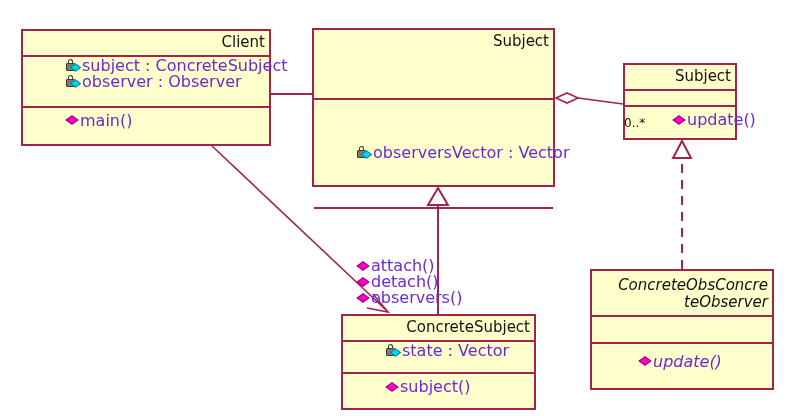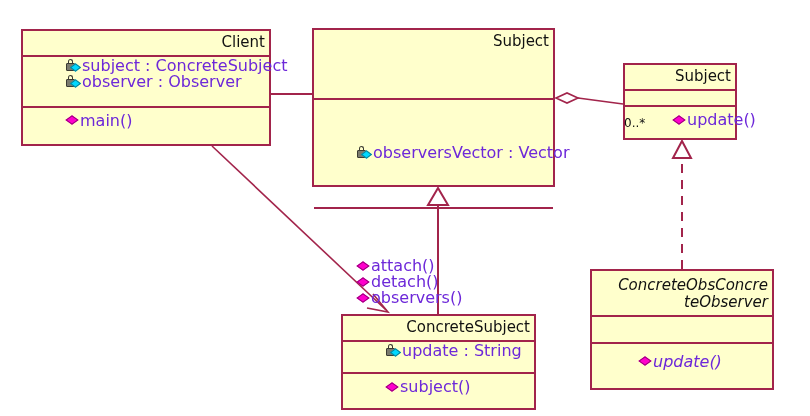--- a/index.html
+++ b/index.html
@@ -259,21 +259,21 @@
   <div class="uml-class" style="left:341px; top:314px; width:195px; height:96px;">
     <div class="cls-title">ConcreteSubject</div>
     <div class="cls-sep"></div>
     <div class="cls-compartment attrs">
       <div class="member">
         <span class="ic ic-attr">
           <span class="lockshackle"></span>
             <span class="lockbody"></span>
             <span class="cyandia"></span>
         </span>
-        <span class="mtext">update : String</span>
+        <span class="mtext">state : Vector</span>
       </div>
     </div>
     <div class="cls-sep"></div>
     <div class="cls-compartment ops">
       <div class="member">
         <span class="ic ic-op">
             <span class="magdia"></span>
           </span>
         <span class="mtext">subject()</span>
       </div>

